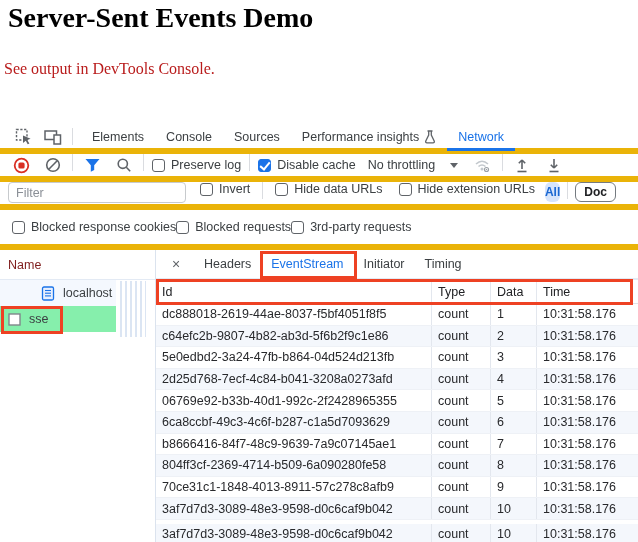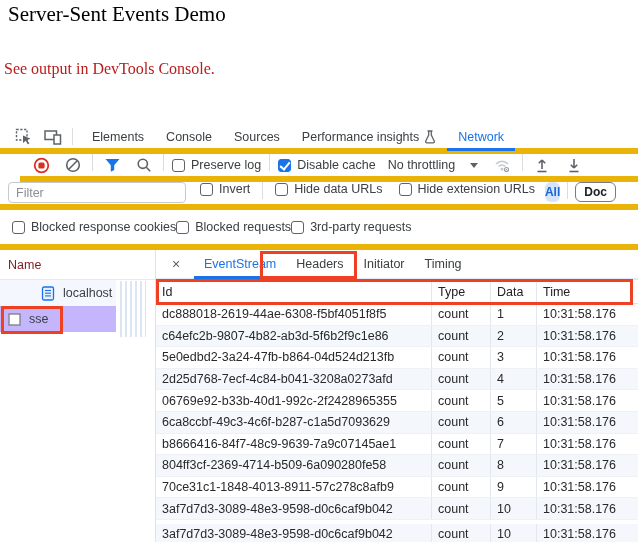--- a/index.html
+++ b/index.html
@@ -5,36 +5,36 @@
   * { box-sizing: border-box; margin: 0; padding: 0; }
   html,body { background:#fff; }
   .screen {
     position: relative; width: 638px; height: 542px;
     background: #fff; overflow: hidden;
     font-family: "Liberation Sans", sans-serif; color:#202124;
   }
   
   .page-title {
     position:absolute; left:8px; top:2px;
-    font-family:"Liberation Serif", serif; font-weight:normal; font-size:21px; color:#000;
+    font-family:"Liberation Serif", serif; font-weight:bold; font-size:28px; color:#000;
   }
   .page-subtitle {
     position:absolute; left:4px; top:60px;
     font-family:"Liberation Serif", serif; font-size:16px; color:#b91c1c;
   }
   
   .devtools { position:absolute; left:0; top:125px; width:638px; bottom:0; font-size:12.5px; color:#3c4043; }
   .row-sep { border-bottom:6px solid #eab308; }
   .tabbar { height:29px; display:flex; align-items:center; padding-left:12px; }
   .icon-btn { display:flex; align-items:center; justify-content:center; width:22px; height:22px; flex:0 0 auto; }
   .vdiv { width:1px; height:17px; background:#dadce0; margin:0 8px; flex:0 0 auto; }
   .dt-tab { height:29px; display:flex; align-items:center; gap:5px; padding:0 11px; white-space:nowrap; cursor:default; }
   .dt-tab.selected { color:#1a73e8; box-shadow: inset 0 -3px 0 #1a73e8; }
   
-  .toolbar { height:28px; display:flex; padding-left:10px;margin-left:20px; }
+  .toolbar { height:28px; display:flex; padding-left:10px; }
   .toolbar .gap { width:10px; flex:0 0 auto; }
   .cb-group { display:flex; align-items:center; gap:6px; white-space:nowrap; }
   .cb { width:13px; height:13px; border:1.5px solid #5f6368; border-radius:3px; background:#fff; position:relative; flex:0 0 auto; }
   .cb.checked { background:#1a73e8; border-color:#1a73e8; }
   .cb.checked::after {
     content:""; position:absolute; left:3px; top:0.5px; width:4px; height:8px;
     border:solid #fff; border-width:0 2px 2px 0; transform:rotate(40deg);
   }
   .caret { width:0; height:0; border-left:4.5px solid transparent; border-right:4.5px solid transparent; border-top:5.5px solid #5f6368; margin-left:9px; }
   
@@ -47,21 +47,21 @@
   .pill-all { background:#d6e4fb; color:#1967d2; font-weight:bold; font-size:12px; border-radius:6px; padding:3px 0; margin-left:10px; }
   .btn-doc { border:1.5px solid #747a80; border-radius:6px; background:#fff; color:#202124; font-weight:bold; font-size:12px; padding:2px 8px; }
   
   .optionsbar { height:40px; display:flex; align-items:center; padding-left:12px; }
   
   .content { display:flex; height:304px; }
   .sidebar { width:156px; border-right:1px solid #dbe3ee; position:relative; flex:0 0 auto; }
   .name-header { height:30px; line-height:30px; padding-left:8px; border-bottom:1px solid #e3eaf4; color:#7f1d1d; }
   .req-row { height:26px; display:flex; align-items:center; padding-left:8px; gap:8px; width:116px; }
   .req-row.first { background:#f4f8fe;padding-left:41px; }
-  .req-row.selected { background:#c4b5fd; }
+  .req-row.selected { background:#86efac; }
   .stripes { position:absolute; left:120px; top:31px; width:26px; height:56px;
     background:repeating-linear-gradient(90deg,#dbe5f3 0 2px,#ffffff 2px 5px); }
   
   .detail { flex:1; position:relative; overflow:hidden; }
   .tabstrip { height:30px; display:flex; align-items:center; border-bottom:2px solid #e3eaf4; position:relative; }
   .close-x { width:20px; margin-left:10px; margin-right:8px; text-align:center; font-size:14px; color:#5f6368; }
   .d-tab { height:30px; display:flex; align-items:center; padding:0 10px; white-space:nowrap; }
   .d-tab.selected { color:#1a73e8; box-shadow: inset 0 -3px 0 #1a73e8; }
   
   .grid-row { display:grid; grid-template-columns:276px 59px 46px 1fr; }
@@ -253,45 +253,45 @@
           </span>
           <span>sse</span>
         </div>
         <div class="stripes"></div>
         <div class="annotation anno-sse"></div>
       </div>
 
       <div class="detail">
         <div class="tabstrip">
           <span class="close-x">×</span>
+          <div class="d-tab">
+              <span>Headers</span>
+            </div>
           <div class="d-tab selected">
               <span>EventStream</span>
-            </div>
-          <div class="d-tab">
-              <span>Headers</span>
             </div>
           <div class="d-tab">
               <span>Initiator</span>
             </div>
           <div class="d-tab">
               <span>Timing</span>
             </div>
           <div class="annotation anno-es-tab"></div>
         </div>
 
         <div class="grid-row es-header">
           <div>Id</div>
           <div>Type</div>
           <div>Data</div>
           <div>Time</div>
         </div>
 
         <div>
           <div class="grid-row es-row">
-            <div>dc888018-2619-44ae-6308-f5bf4051f8f5</div>
+            <div>dc888018-2619-44ae-8037-f5bf4051f8f5</div>
               <div>count</div>
               <div>1</div>
               <div>10:31:58.176</div>
           </div>
           <div class="grid-row es-row">
             <div>c64efc2b-9807-4b82-ab3d-5f6b2f9c1e86</div>
               <div>count</div>
               <div>2</div>
               <div>10:31:58.176</div>
           </div>

